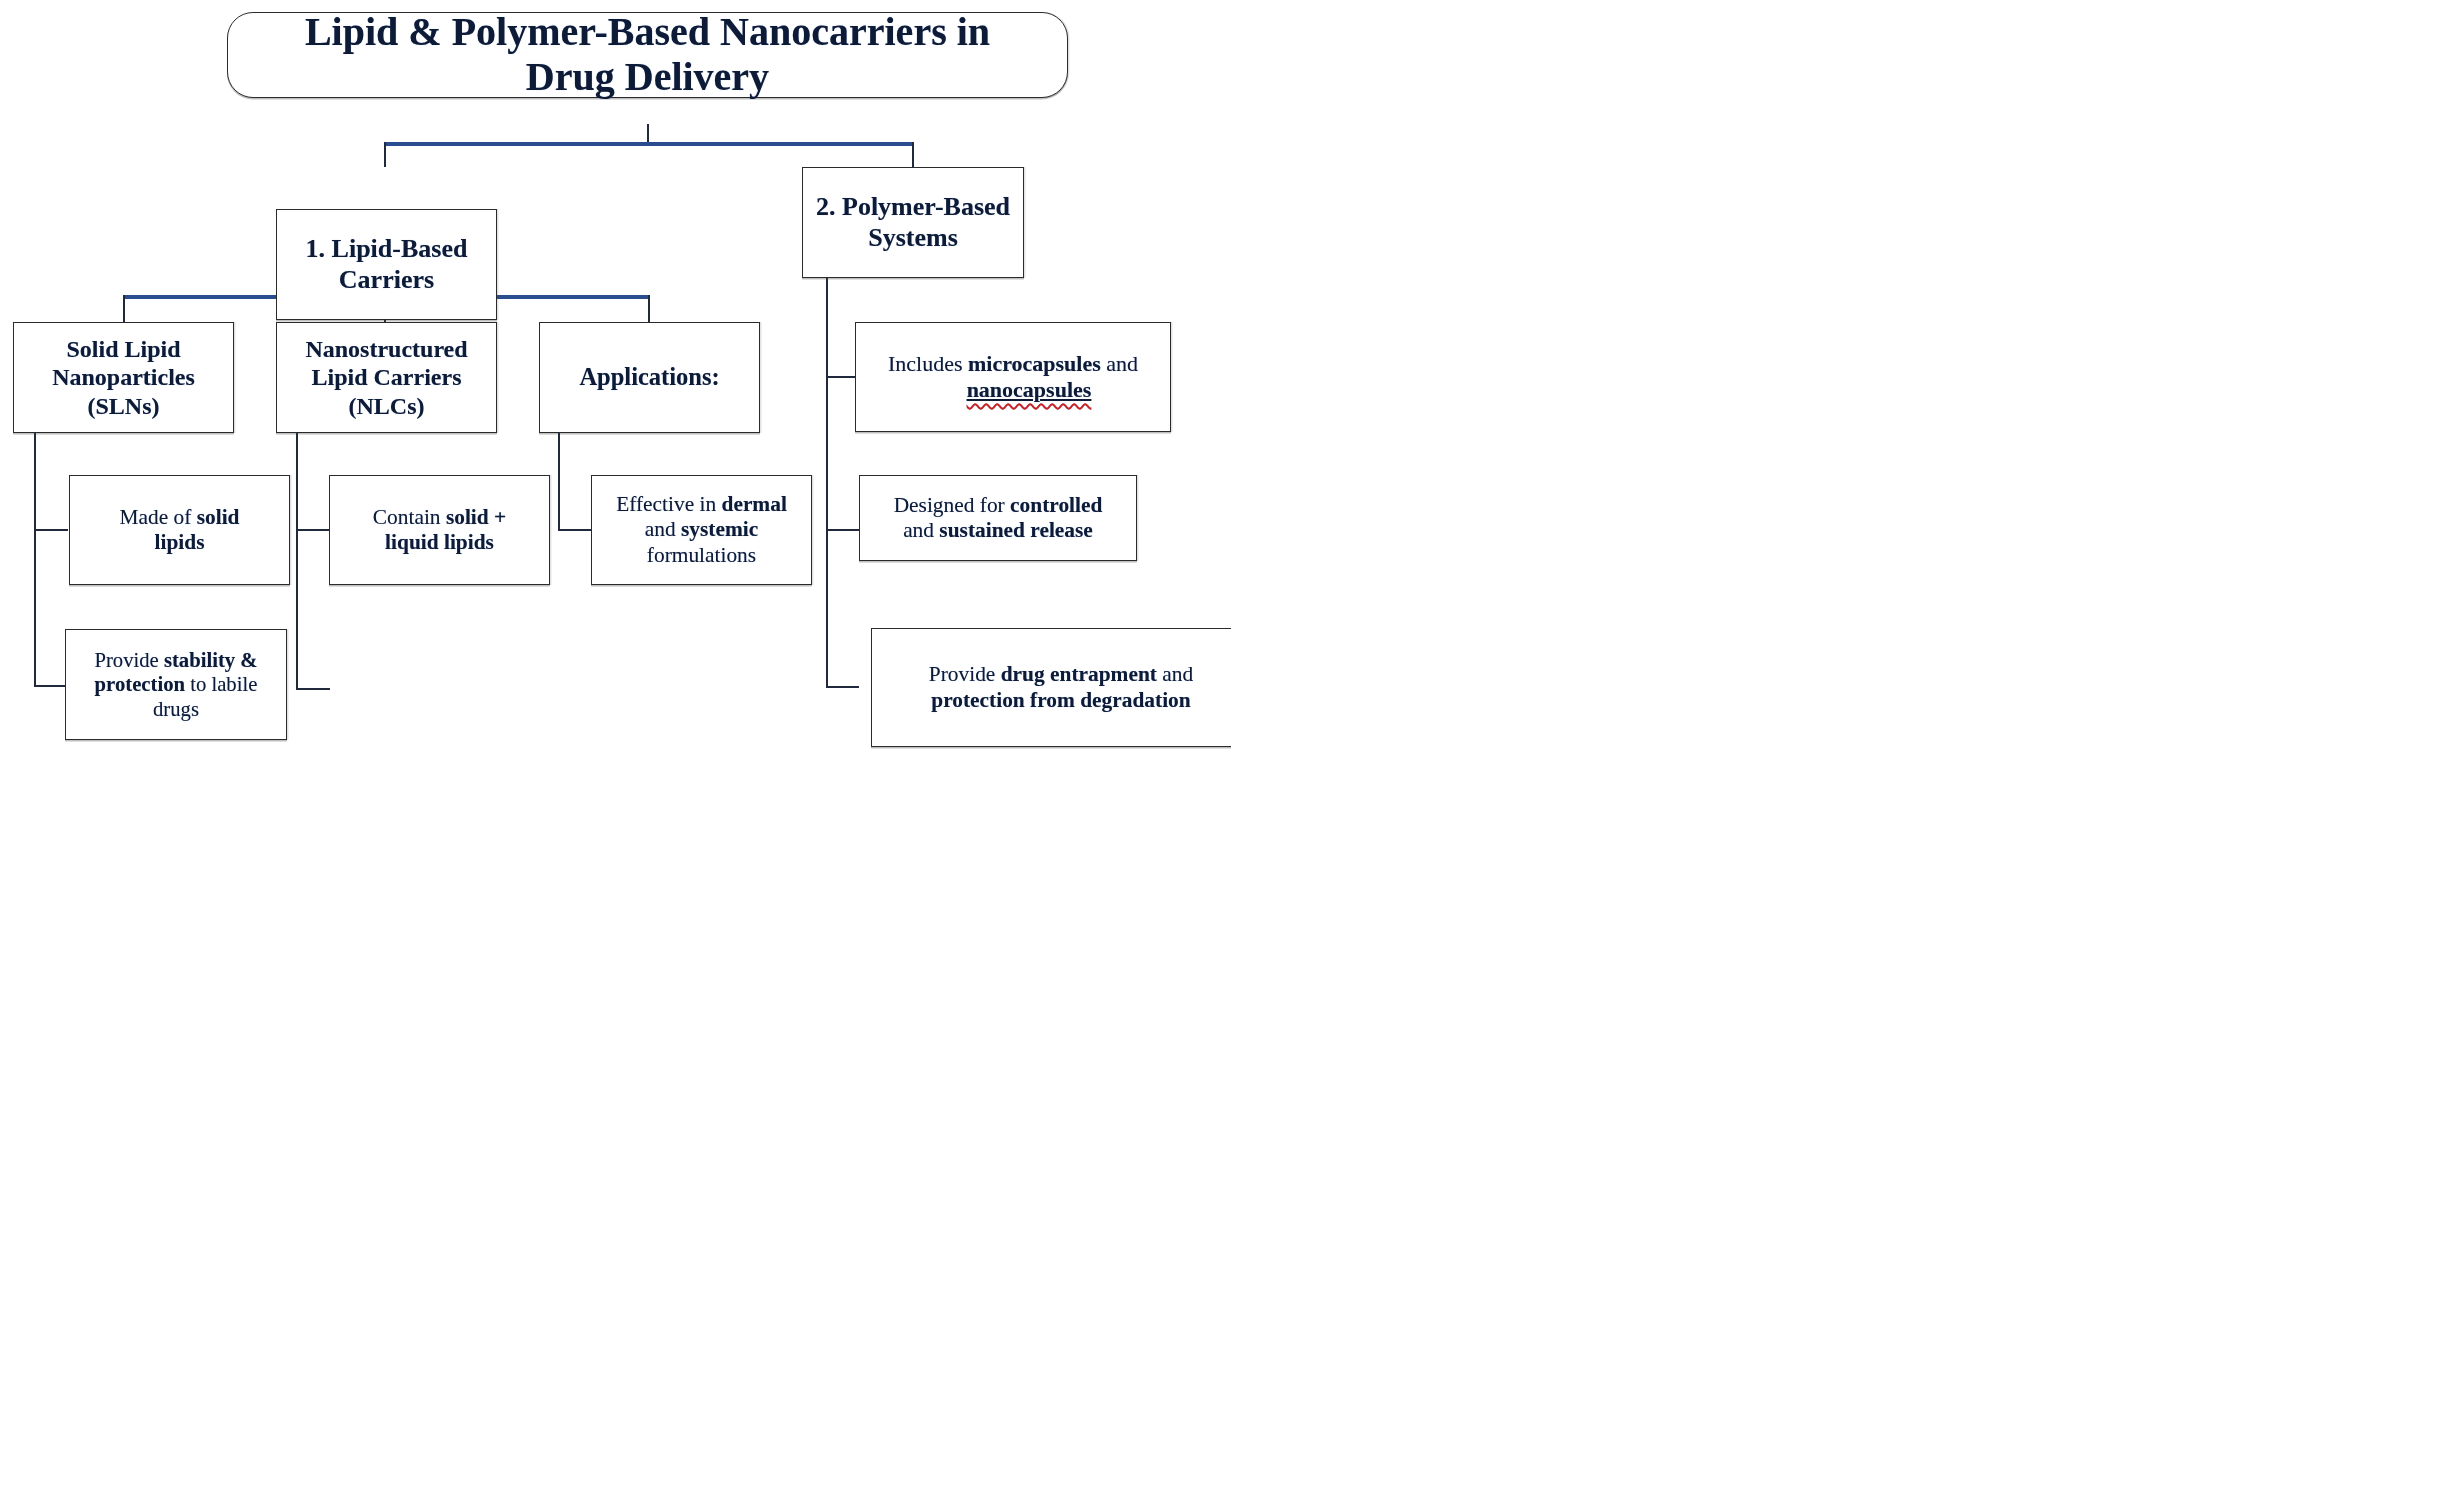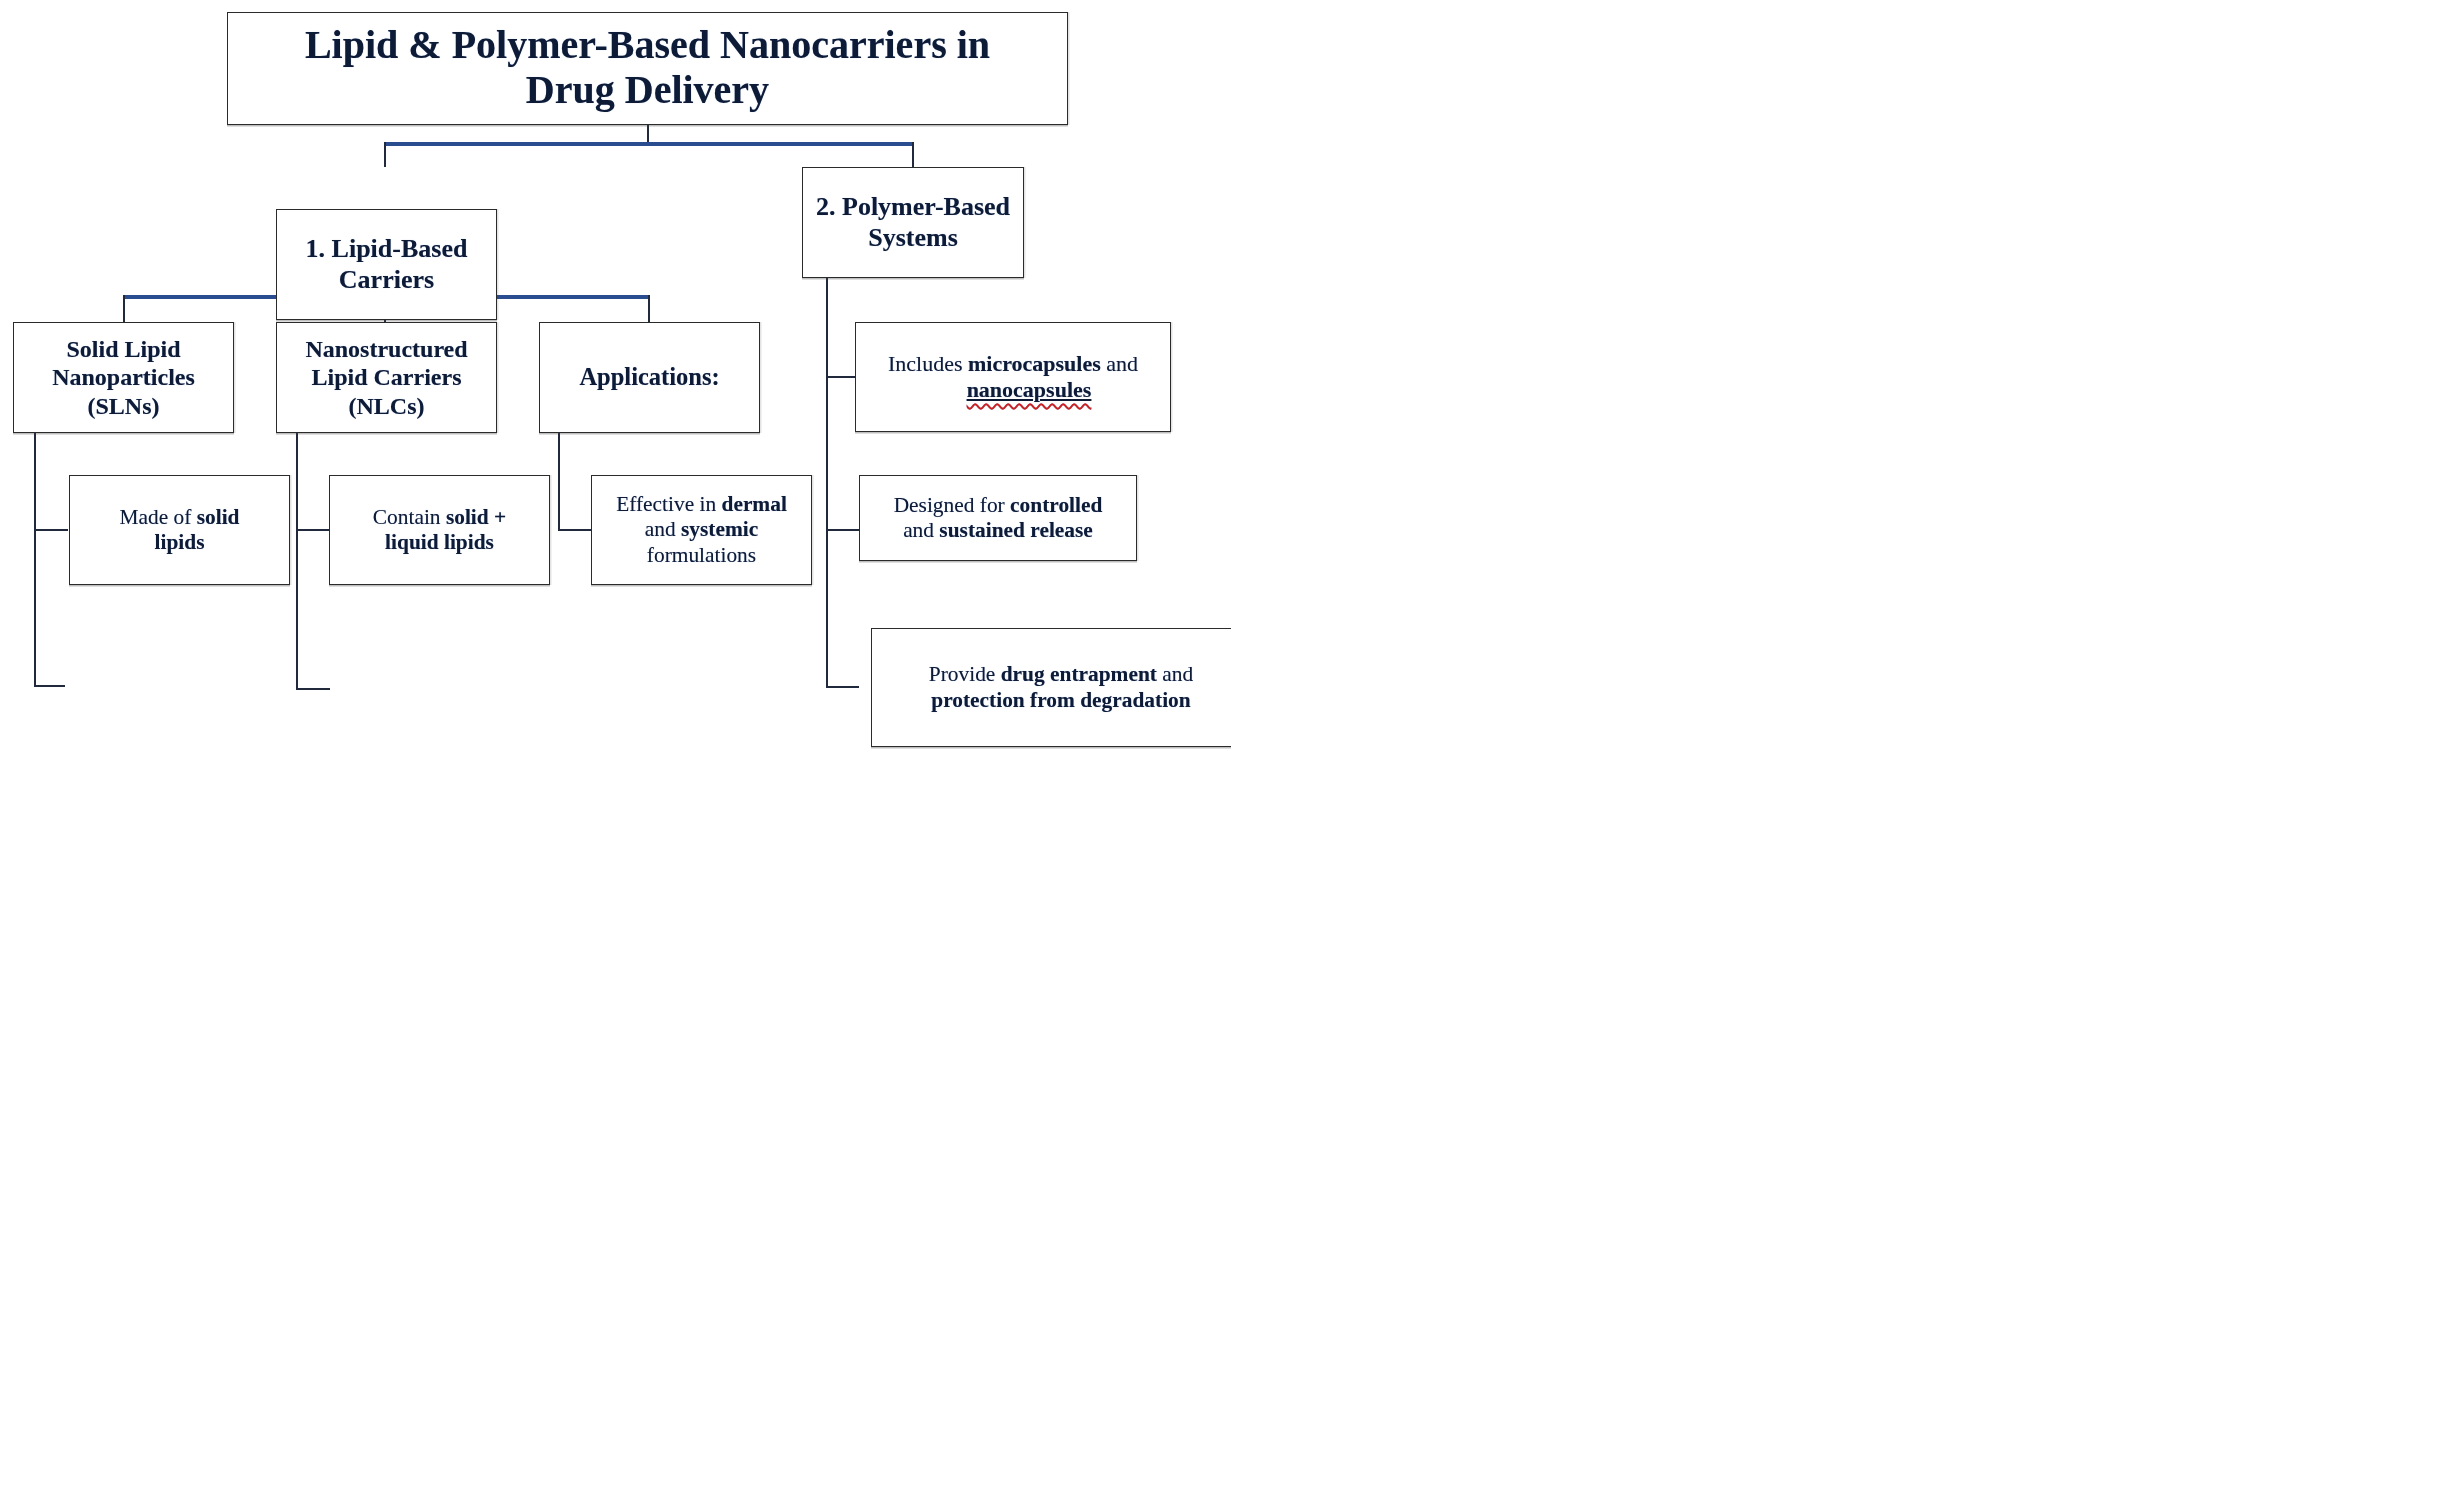--- a/index.html
+++ b/index.html
@@ -62,21 +62,21 @@
   <div class="line" style="left:296px;top:688px;width:34px;height:1.5px;"></div>
 
   <div class="line" style="left:558px;top:433px;width:1.5px;height:98px;"></div>
   <div class="line" style="left:558px;top:529px;width:33px;height:1.5px;"></div>
 
   <div class="line" style="left:826px;top:277px;width:1.5px;height:410px;"></div>
   <div class="line" style="left:826px;top:376px;width:29px;height:1.5px;"></div>
   <div class="line" style="left:826px;top:529px;width:33px;height:1.5px;"></div>
   <div class="line" style="left:826px;top:686px;width:33px;height:1.5px;"></div>
 
-  <div class="node head" style="left:227px;top:11.5px;width:841px;height:113px;font-size:40px;line-height:1.12;">
+  <div class="node head" style="left:227px;top:11.5px;width:841px;height:86px;font-size:40px;line-height:1.12;border-radius:26px;">
     <div class="txt">Lipid &amp; Polymer-Based Nanocarriers in<br>Drug Delivery</div>
   </div>
 
   <div class="node head" style="left:276px;top:167px;width:221px;height:111px;font-size:26px;margin-top:42px;">
     <div class="txt">1. Lipid-Based<br>Carriers</div>
   </div>
 
   <div class="node head" style="left:802px;top:167px;width:222px;height:111px;font-size:26px;">
     <div class="txt">2. Polymer-Based<br>Systems</div>
   </div>
@@ -112,20 +112,25 @@
     <div class="txt"><span>Effective in </span><span class="b">dermal</span><span>
 and </span><span class="b">systemic</span><span>
 formulations</span></div>
   </div>
 
   <div class="node" style="left:859px;top:475px;width:278px;height:86px;font-size:21.4px;">
     <div class="txt"><span>Designed for </span><span class="b">controlled</span><span>
 and </span><span class="b">sustained release</span></div>
   </div>
 
+  <div class="node" style="left:65px;top:629px;width:222px;height:111px;font-size:20.7px;">
+    <div class="txt"><span>Provide </span><span class="b">stability &amp;
+protection</span><span> to labile
+drugs</span></div>
+  </div>
 
 
   <div class="node" style="left:859px;top:628px;width:380px;height:119px;font-size:21.4px;margin-left:12px;">
     <div class="txt"><span>Provide </span><span class="b">drug entrapment</span><span> and
 </span><span class="b">protection from degradation</span></div>
   </div>
 
 </div>
 
 

